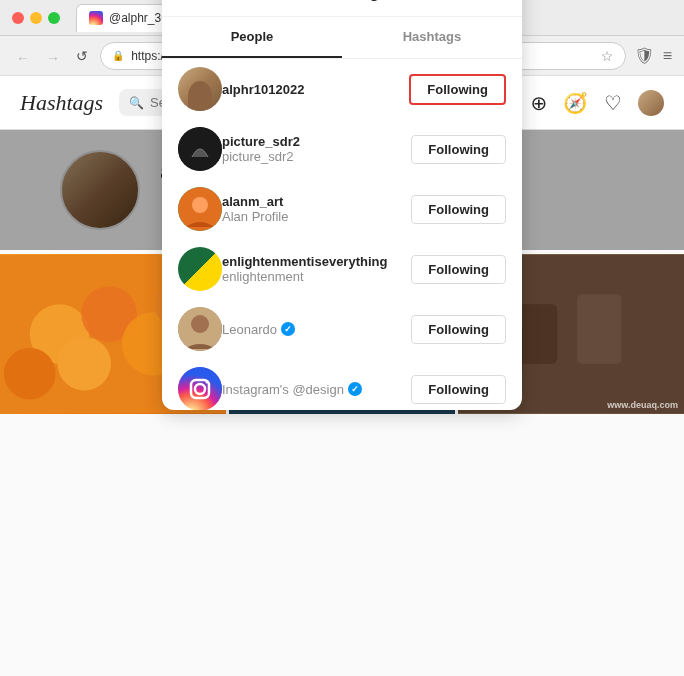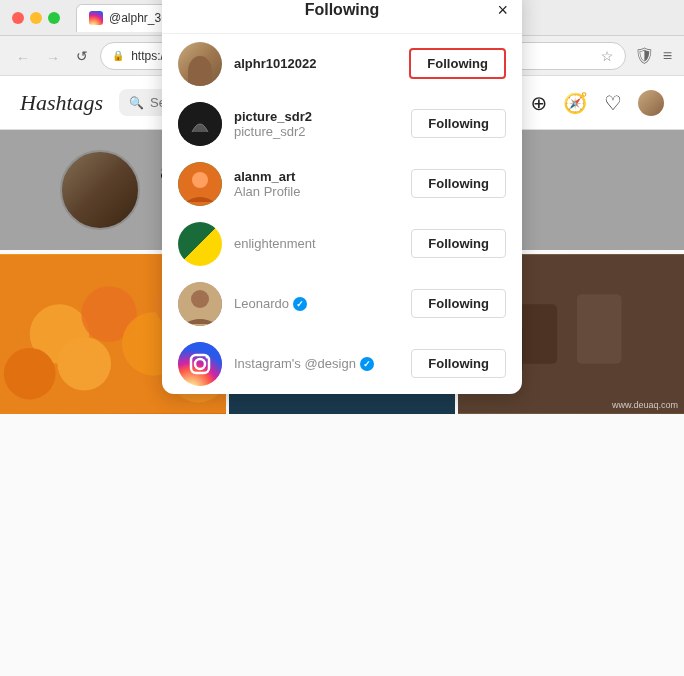--- a/index.html
+++ b/index.html
@@ -315,21 +315,20 @@
       border-bottom: 2px solid #262626;
     }
     .modal-list {
       overflow-y: auto;
       flex: 1;
     }
     .modal-item {
       display: flex;
       align-items: center;
       padding: 8px 16px;
-      gap: 12px;
     }
     .modal-item-avatar {
       width: 44px;
       height: 44px;
       border-radius: 50%;
       flex-shrink: 0;
       overflow: hidden;
     }
     .modal-item-info {
       flex: 1;
@@ -504,20 +503,24 @@
   </div>
 
   <div class="modal-overlay">
     <div class="modal">
 
       <div class="modal-header">
         <span class="modal-title">Following</span>
         <button class="modal-close">×</button>
       </div>
 
+      <div class="modal-tabs">
+        <div class="modal-tab active">People</div>
+        <div class="modal-tab">Hashtags</div>
+      </div>
 
       <div class="modal-list">
 
         <div class="modal-item">
           <div class="modal-item-avatar avatar-alphr"></div>
           <div class="modal-item-info">
             <span class="modal-item-username">alphr1012022</span>
           </div>
           <button class="following-btn highlighted">Following</button>
         </div>
@@ -547,20 +550,21 @@
           <div class="modal-item-info">
             <span class="modal-item-username">alanm_art</span>
             <span class="modal-item-fullname">Alan Profile</span>
           </div>
           <button class="following-btn">Following</button>
         </div>
 
         <div class="modal-item">
           <div class="modal-item-avatar" style="background: linear-gradient(135deg, #1a6b3a 50%, #ffd700 50%); border-radius: 50%;"></div>
           <div class="modal-item-info">
+            <span class="modal-item-username">enlightenmentiseverything</span>
             <span class="modal-item-fullname">enlightenment</span>
           </div>
           <button class="following-btn">Following</button>
         </div>
 
         <div class="modal-item">
           <div class="modal-item-avatar" style="background: linear-gradient(135deg, #c8a97e, #8b6343); border-radius: 50%; overflow: hidden;">
             <svg width="44" height="44" viewBox="0 0 44 44">
               <circle cx="22" cy="22" r="22" fill="#c8a97e"></circle>
               <circle cx="22" cy="17" r="9" fill="#a07050"></circle>
@@ -601,21 +605,21 @@
             </span>
           </div>
           <button class="following-btn">Following</button>
         </div>
 
       </div>
     </div>
   </div>
 </div>
 
-<div class="photos-grid" style="position:relative;">
+<div class="photos-grid" style="position:relative;font-weight:bold;">
   <div class="photo-item photo-oranges">
     <svg width="100%" height="160" viewBox="0 0 228 160">
       <rect width="228" height="160" fill="#e8821a"></rect>
       <circle cx="60" cy="80" r="30" fill="#f4a030" opacity="0.9"></circle>
       <circle cx="110" cy="60" r="28" fill="#e87020" opacity="0.8"></circle>
       <circle cx="155" cy="90" r="32" fill="#f0901a" opacity="0.85"></circle>
       <circle cx="30" cy="120" r="26" fill="#e07010"></circle>
       <circle cx="85" cy="110" r="27" fill="#f4a030"></circle>
       <circle cx="180" cy="50" r="24" fill="#e88020"></circle>
       <circle cx="200" cy="120" r="29" fill="#f09020"></circle>

